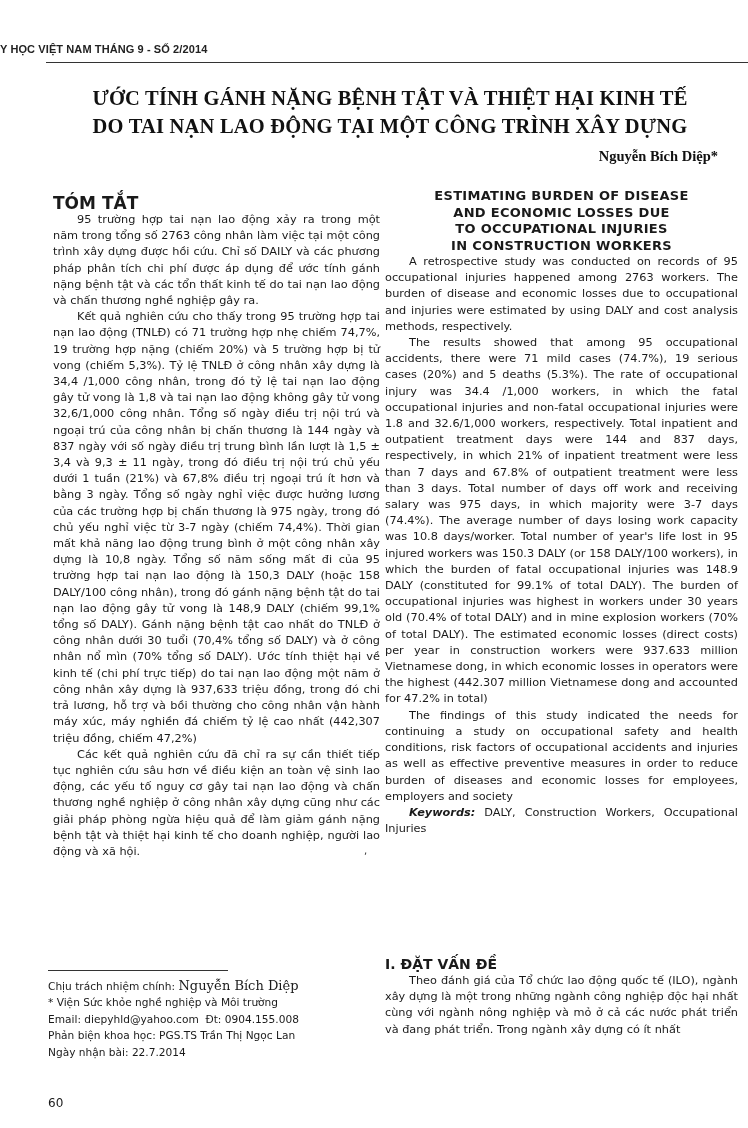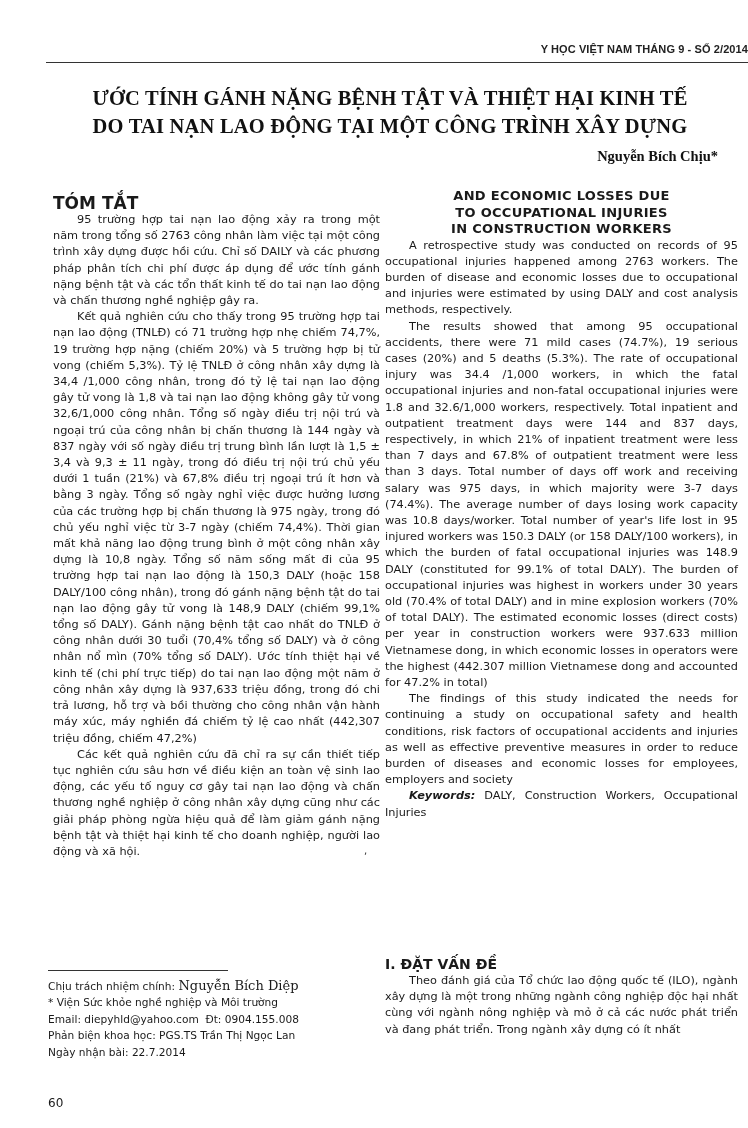--- a/index.html
+++ b/index.html
@@ -2,21 +2,21 @@
 <html><head>
 <meta charset="utf-8">
 <style>
   html, body { margin: 0; padding: 0; background: #ffffff; }
   body {
     width: 748px; height: 1128px; position: relative; overflow: hidden;
     color: #1a1a1a;
     font-family: "DejaVu Sans", sans-serif;
   }
   .running-head {
-    position: absolute; top: 43px; left: 0; width: 748px; text-align: right;
+    position: absolute; top: 43px; left: 0; width: 748px; text-align: left;
     font-family: "Liberation Sans", sans-serif; font-weight: bold; font-size: 11px;
     letter-spacing: 0.1px; color: #222;
   }
   .head-rule {
     position: absolute; top: 62px; left: 46px; width: 702px; height: 0;
     border-top: 1.5px solid #333;
   }
   .title {
     position: absolute; top: 84px; left: 60px; width: 660px; text-align: center;
     font-family: "Liberation Serif", serif; font-weight: bold; font-size: 20.5px;
@@ -60,33 +60,34 @@
 <body>
 
 <div class="running-head">Y HỌC VIỆT NAM THÁNG 9 - SỐ 2/2014</div>
 <div class="head-rule"></div>
 
 <div class="title">
   <div>ƯỚC TÍNH GÁNH NẶNG BỆNH TẬT VÀ THIỆT HẠI KINH TẾ</div>
   <div>DO TAI NẠN LAO ĐỘNG TẠI MỘT CÔNG TRÌNH XÂY DỰNG</div>
 </div>
 
-<div class="author">Nguyễn Bích Chịu*</div>
+<div class="author">Nguyễn Bích Diệp*</div>
 
 <div class="col col-left">
   <h2 class="sec-head">TÓM TẮT</h2>
   <p>95 trường hợp tai nạn lao động xảy ra trong một năm trong tổng số 2763 công nhân làm việc tại một công trình xây dựng được hồi cứu. Chỉ số DAILY và các phương pháp phân tích chi phí được áp dụng để ước tính gánh nặng bệnh tật và các tổn thất kinh tế do tai nạn lao động và chấn thương nghề nghiệp gây ra.</p>
   <p>Kết quả nghiên cứu cho thấy trong 95 trường hợp tai nạn lao động (TNLĐ) có 71 trường hợp nhẹ chiếm 74,7%, 19 trường hợp nặng (chiếm 20%) và 5 trường hợp bị tử vong (chiếm 5,3%). Tỷ lệ TNLĐ ở công nhân xây dựng là 34,4 /1,000 công nhân, trong đó tỷ lệ tai nạn lao động gây tử vong là 1,8 và tai nạn lao động không gây tử vong 32,6/1,000 công nhân. Tổng số ngày điều trị nội trú và ngoại trú của công nhân bị chấn thương là 144 ngày và 837 ngày với số ngày điều trị trung bình lần lượt là 1,5 ± 3,4 và 9,3 ± 11 ngày, trong đó điều trị nội trú chủ yếu dưới 1 tuần (21%) và 67,8% điều trị ngoại trú ít hơn và bằng 3 ngày. Tổng số ngày nghỉ việc được hưởng lương của các trường hợp bị chấn thương là 975 ngày, trong đó chủ yếu nghỉ việc từ 3-7 ngày (chiếm 74,4%). Thời gian mất khả năng lao động trung bình ở một công nhân xây dựng là 10,8 ngày. Tổng số năm sống mất đi của 95 trường hợp tai nạn lao động là 150,3 DALY (hoặc 158 DALY/100 công nhân), trong đó gánh nặng bệnh tật do tai nạn lao động gây tử vong là 148,9 DALY (chiếm 99,1% tổng số DALY). Gánh nặng bệnh tật cao nhất do TNLĐ ở công nhân dưới 30 tuổi (70,4% tổng số DALY) và ở công nhân nổ mìn (70% tổng số DALY). Ước tính thiệt hại về kinh tế (chi phí trực tiếp) do tai nạn lao động một năm ở công nhân xây dựng là 937,633 triệu đồng, trong đó chi trả lương, hỗ trợ và bồi thường cho công nhân vận hành máy xúc, máy nghiền đá chiếm tỷ lệ cao nhất (442,307 triệu đồng, chiếm 47,2%)</p>
   <p>Các kết quả nghiên cứu đã chỉ ra sự cần thiết tiếp tục nghiên cứu sâu hơn về điều kiện an toàn vệ sinh lao động, các yếu tố nguy cơ gây tai nạn lao động và chấn thương nghề nghiệp ở công nhân xây dựng cũng như các giải pháp phòng ngừa hiệu quả để làm giảm gánh nặng bệnh tật và thiệt hại kinh tế cho doanh nghiệp, người lao động và xã hội.</p>
 </div>
 
 <div class="flame">,</div>
 
 <div class="col col-right">
   <div>
+    <div class="en-title" style="margin:0;">ESTIMATING BURDEN OF DISEASE</div>
     <div class="en-title" style="margin:0;">AND ECONOMIC LOSSES DUE</div>
     <div class="en-title" style="margin:0;">TO OCCUPATIONAL INJURIES</div>
     <div class="en-title" style="margin:0;">IN CONSTRUCTION WORKERS</div>
   </div>
   <p>A retrospective study was conducted on records of 95 occupational injuries happened among 2763 workers. The burden of disease and economic losses due to occupational and injuries were estimated by using DALY and cost analysis methods, respectively.</p>
   <p>The results showed that among 95 occupational accidents, there were 71 mild cases (74.7%), 19 serious cases (20%) and 5 deaths (5.3%). The rate of occupational injury was 34.4 /1,000 workers, in which the fatal occupational injuries and non-fatal occupational injuries were 1.8 and 32.6/1,000 workers, respectively. Total inpatient and outpatient treatment days were 144 and 837 days, respectively, in which 21% of inpatient treatment were less than 7 days and 67.8% of outpatient treatment were less than 3 days. Total number of days off work and receiving salary was 975 days, in which majority were 3-7 days (74.4%). The average number of days losing work capacity was 10.8 days/worker. Total number of year's life lost in 95 injured workers was 150.3 DALY (or 158 DALY/100 workers), in which the burden of fatal occupational injuries was 148.9 DALY (constituted for 99.1% of total DALY). The burden of occupational injuries was highest in workers under 30 years old (70.4% of total DALY) and in mine explosion workers (70% of total DALY). The estimated economic losses (direct costs) per year in construction workers were 937.633 million Vietnamese dong, in which economic losses in operators were the highest (442.307 million Vietnamese dong and accounted for 47.2% in total)</p>
   <p>The findings of this study indicated the needs for continuing a study on occupational safety and health conditions, risk factors of occupational accidents and injuries as well as effective preventive measures in order to reduce burden of diseases and economic losses for employees, employers and society</p>
   <p class="keywords"><b>Keywords:</b><span> DALY, Construction Workers, Occupational Injuries</span></p>
 </div>
 

